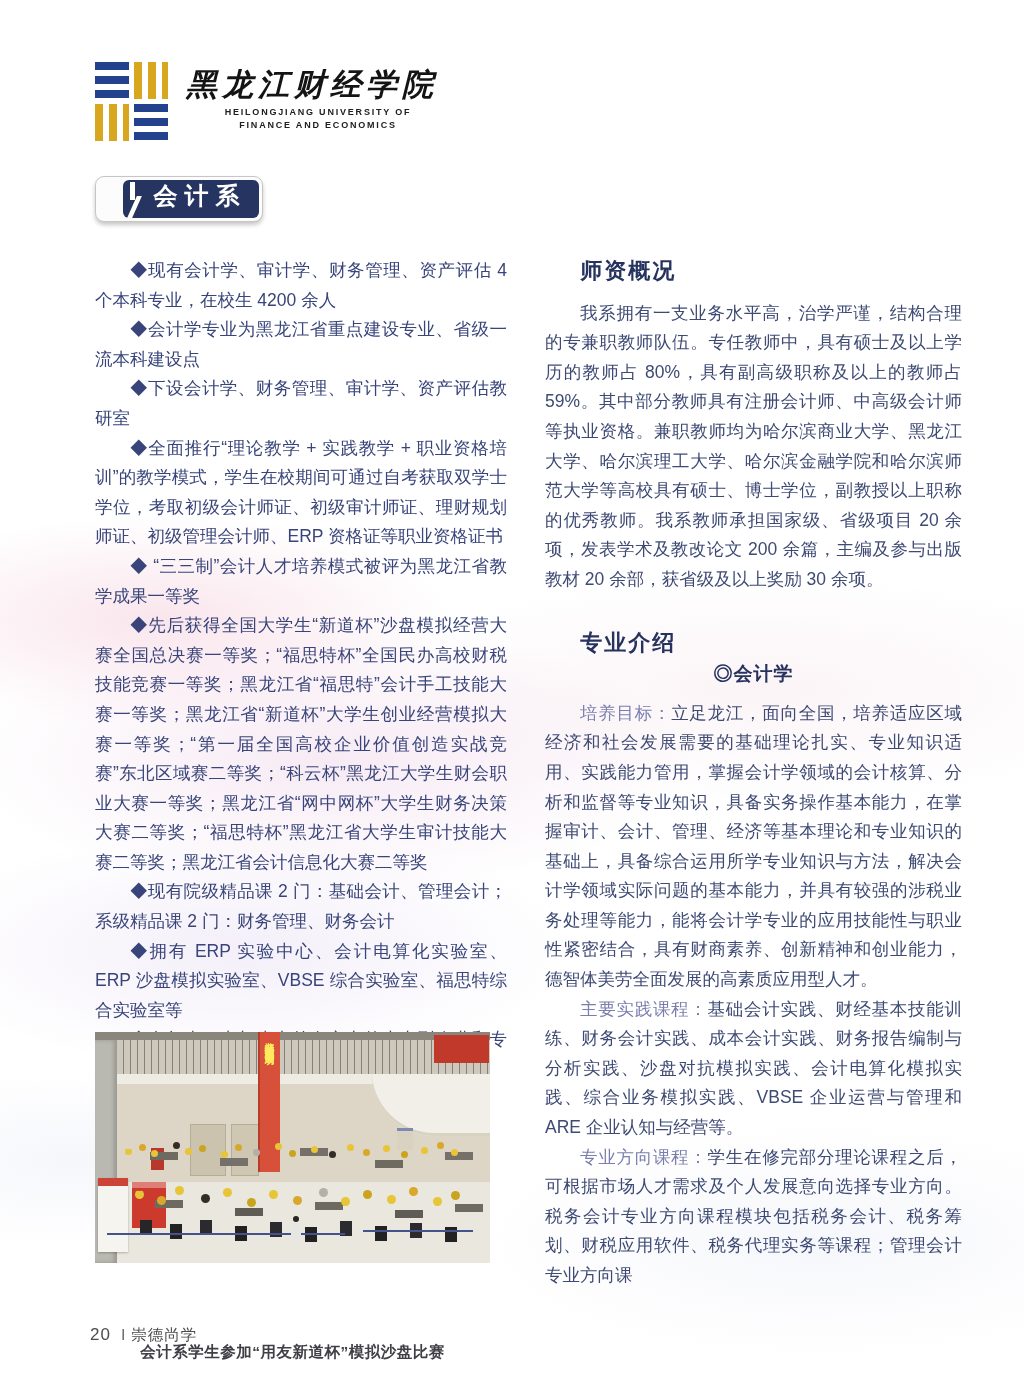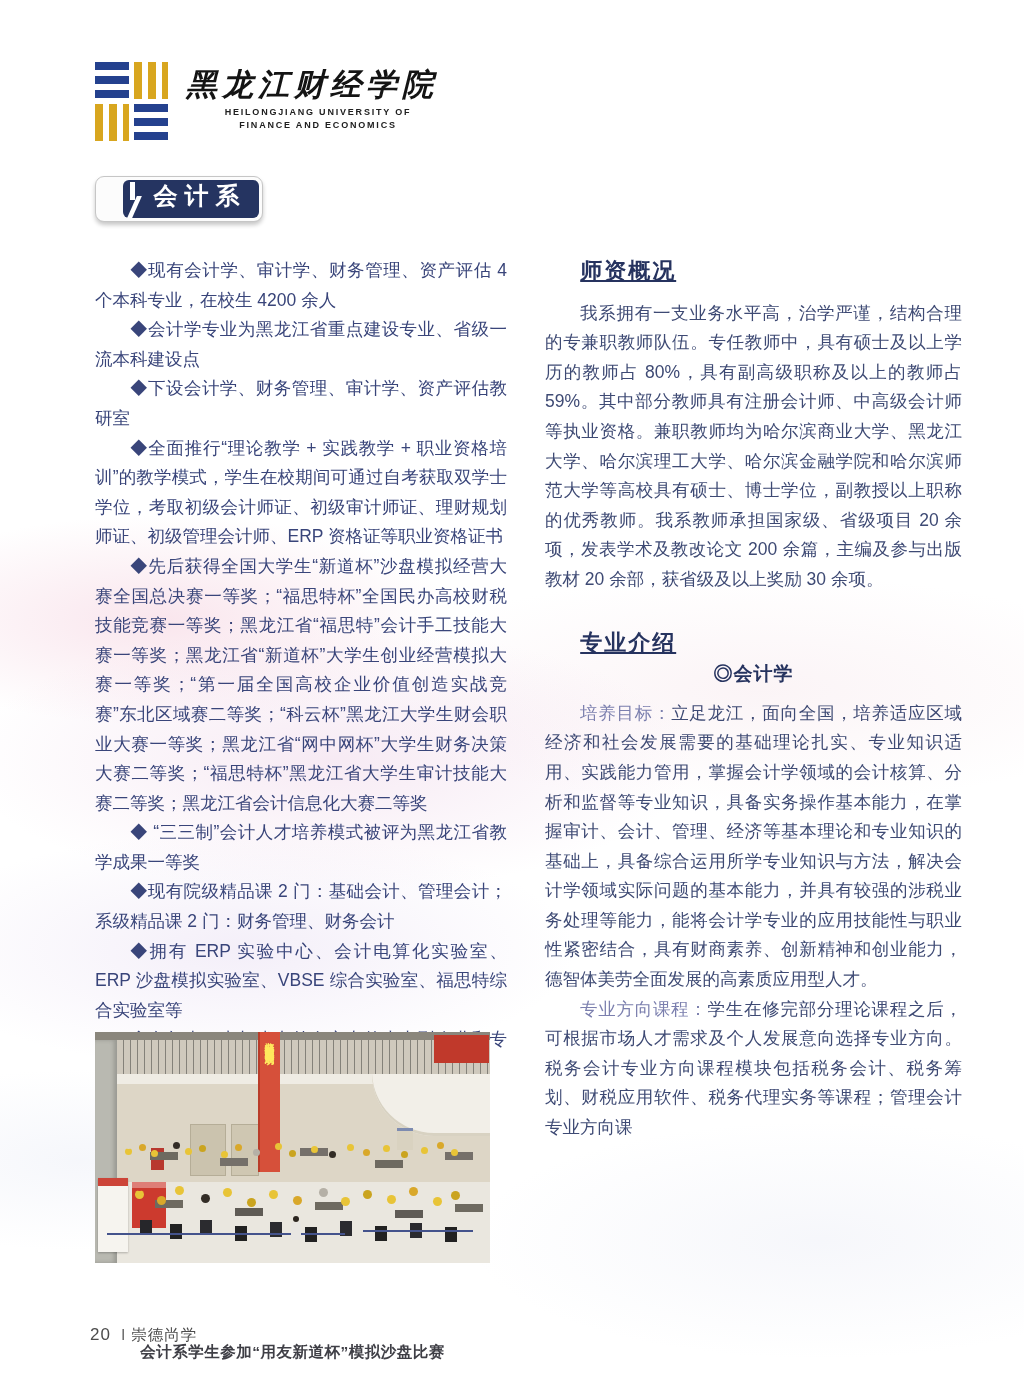--- a/index.html
+++ b/index.html
@@ -32,21 +32,21 @@
   .badge-label{color:#fff;font-size:24px;font-weight:700;letter-spacing:7px;padding-left:18px;}
   
   .col-left{position:absolute;left:95px;top:256px;width:412px;font-size:17.5px;line-height:29.6px;
             text-align:justify;color:#39457a;}
   .col-left p{margin:0;text-indent:2em;}
   .col-left p.phone{text-indent:2em;}
   .col-right{position:absolute;left:545px;top:256px;width:417px;font-size:17.5px;line-height:29.6px;
              text-align:justify;color:#3e4a74;}
   .col-right p{margin:0;text-indent:2em;}
   h2.sec{margin:0;font-size:22px;font-weight:900;color:#26335f;letter-spacing:2px;
-         text-align:left;text-indent:1.6em;text-decoration:underline;}
+         text-align:left;text-indent:1.6em;}
   h2.sec2{margin:33px 0 0 0;}
   h3.major{margin:2px 0 10px 0;font-size:19px;font-weight:900;color:#26335f;text-align:center;
            letter-spacing:1px;text-indent:0;}
   .lbl{color:#7b7fae;}
   .body1{margin-top:13px !important;}
   
   .photo{position:absolute;left:95px;top:1032px;width:395px;height:231px;background:#ddd6c6;overflow:hidden;}
   .ph-top{position:absolute;left:0;top:0;right:0;height:8px;background:#8a867c;}
   .ph-rail{position:absolute;left:0;top:8px;right:0;height:34px;background:#cfc9bd;}
   .ph-rail::after{content:"";position:absolute;inset:0;
@@ -126,35 +126,36 @@
     <div class="badge-in">
       <span class="badge-label">会计系</span>
     </div>
   </div>
 
   <div class="col-left">
     <p>◆现有会计学、审计学、财务管理、资产评估 4 个本科专业，在校生 4200 余人</p>
     <p>◆会计学专业为黑龙江省重点建设专业、省级一流本科建设点</p>
     <p>◆下设会计学、财务管理、审计学、资产评估教研室</p>
     <p>◆全面推行“理论教学 + 实践教学 + 职业资格培训”的教学模式，学生在校期间可通过自考获取双学士学位，考取初级会计师证、初级审计师证、理财规划师证、初级管理会计师、ERP 资格证等职业资格证书</p>
+    <p>◆ “三三制”会计人才培养模式被评为黑龙江省教学成果一等奖</p>
     <p>◆先后获得全国大学生“新道杯”沙盘模拟经营大赛全国总决赛一等奖；“福思特杯”全国民办高校财税技能竞赛一等奖；黑龙江省“福思特”会计手工技能大赛一等奖；黑龙江省“新道杯”大学生创业经营模拟大赛一等奖；“第一届全国高校企业价值创造实战竞赛”东北区域赛二等奖；“科云杯”黑龙江大学生财会职业大赛一等奖；黑龙江省“网中网杯”大学生财务决策大赛二等奖；“福思特杯”黑龙江省大学生审计技能大赛二等奖；黑龙江省会计信息化大赛二等奖</p>
-    <p>◆ “三三制”会计人才培养模式被评为黑龙江省教学成果一等奖</p>
     <p>◆现有院级精品课 2 门：基础会计、管理会计；系级精品课 2 门：财务管理、财务会计</p>
     <p>◆拥有 ERP 实验中心、会计电算化实验室、ERP 沙盘模拟实验室、VBSE 综合实验室、福思特综合实验室等</p>
     <p>◆多年来一直与省内外有实力的大中型企业和专业教育机构、金融机构保持良好合作关系</p>
     <p>◆联系方式：</p>
     <p class="phone">0451-85911265　85911267　85911269</p>
   </div>
 
   <div class="col-right">
     <h2 class="sec">师资概况</h2>
     <p class="body1">我系拥有一支业务水平高，治学严谨，结构合理的专兼职教师队伍。专任教师中，具有硕士及以上学历的教师占 80%，具有副高级职称及以上的教师占 59%。其中部分教师具有注册会计师、中高级会计师等执业资格。兼职教师均为哈尔滨商业大学、黑龙江大学、哈尔滨理工大学、哈尔滨金融学院和哈尔滨师范大学等高校具有硕士、博士学位，副教授以上职称的优秀教师。我系教师承担国家级、省级项目 20 余项，发表学术及教改论文 200 余篇，主编及参与出版教材 20 余部，获省级及以上奖励 30 余项。</p>
     <h2 class="sec sec2">专业介绍</h2>
     <h3 class="major">◎会计学</h3>
     <p><span class="lbl">培养目标：</span><span>立足龙江，面向全国，培养适应区域经济和社会发展需要的基础理论扎实、专业知识适用、实践能力管用，掌握会计学领域的会计核算、分析和监督等专业知识，具备实务操作基本能力，在掌握审计、会计、管理、经济等基本理论和专业知识的基础上，具备综合运用所学专业知识与方法，解决会计学领域实际问题的基本能力，并具有较强的涉税业务处理等能力，能将会计学专业的应用技能性与职业性紧密结合，具有财商素养、创新精神和创业能力，德智体美劳全面发展的高素质应用型人才。</span></p>
+    <p><span class="lbl">主要实践课程：</span><span>基础会计实践、财经基本技能训练、财务会计实践、成本会计实践、财务报告编制与分析实践、沙盘对抗模拟实践、会计电算化模拟实践、综合业务模拟实践、VBSE 企业运营与管理和 ARE 企业认知与经营等。</span></p>
     <p><span class="lbl">专业方向课程：</span><span>学生在修完部分理论课程之后，可根据市场人才需求及个人发展意向选择专业方向。税务会计专业方向课程模块包括税务会计、税务筹划、财税应用软件、税务代理实务等课程；管理会计专业方向课</span></p>
   </div>
 
   <div class="photo">
     <div class="ph-wall"></div>
     <div class="ph-floor"></div>
     <div class="ph-top"></div>
     <div class="ph-rail"></div>
     <div class="ph-slab"></div>
     <div class="ph-overhang"></div>

